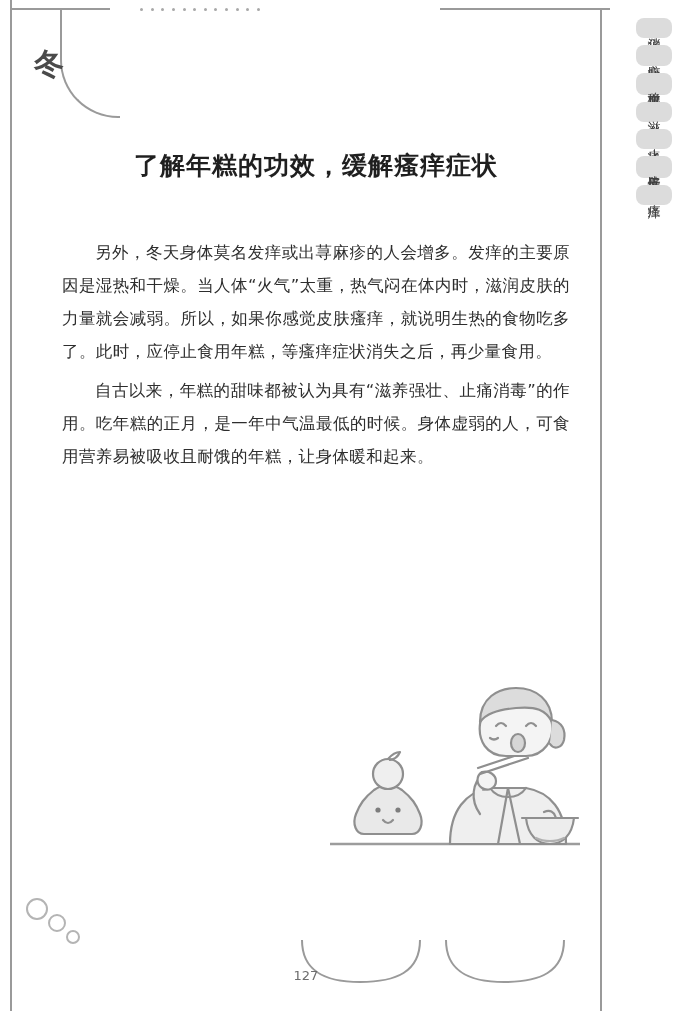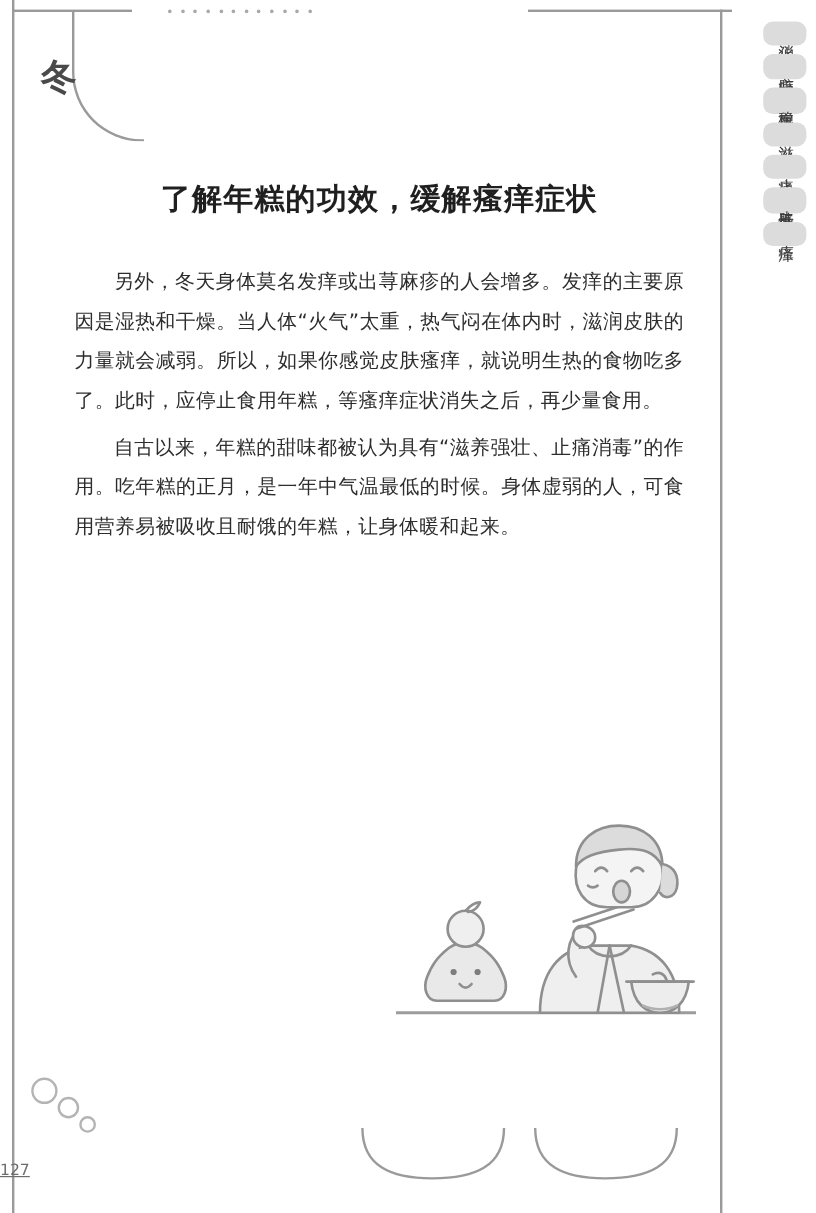--- a/index.html
+++ b/index.html
@@ -139,21 +139,21 @@
     top: 132px;
     width: 508px;
   }
   .article-title {
     font-size: 25px;
     font-weight: bold;
     color: #1f1f1f;
     text-align: center;
     letter-spacing: 1px;
     font-family: "DejaVu Sans", sans-serif;
-    margin-bottom: 36px;
+    margin-bottom: 54px;
   }
   .para {
     font-size: 16.5px;
     line-height: 33px;
     text-indent: 2em;
     color: #2d2d2d;
     letter-spacing: 0.4px;
     margin: 0 0 6px 0;
     text-align: justify;
     font-family: "DejaVu Sans", sans-serif;
@@ -191,25 +191,24 @@
     top: 938px;
     width: 300px;
     height: 46px;
   }
 
   .page-number {
     position: absolute;
     left: 0;
     top: 968px;
     width: 612px;
-    text-align: left;
+    text-align: center;
     font-size: 13px;
     color: #6d6d6d;
     font-family: "DejaVu Sans", sans-serif;
-    text-decoration: underline;
   }
 </style>
 </head>
 <body>
 
 <div class="page">
 
   <div class="frame-left"></div>
   <div class="frame-top-left"></div>
   <div class="corner-curve"></div>

